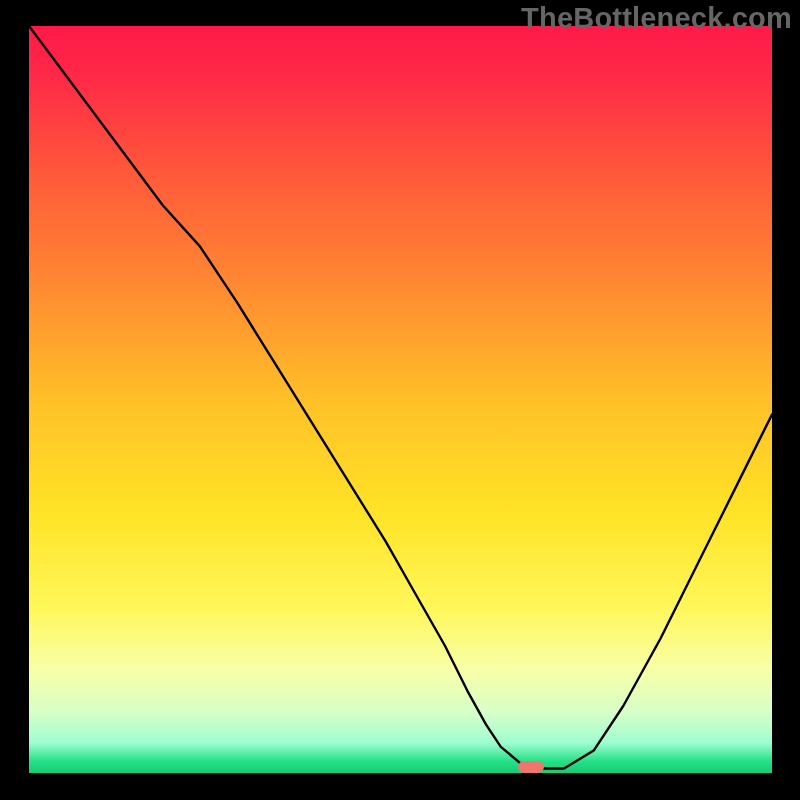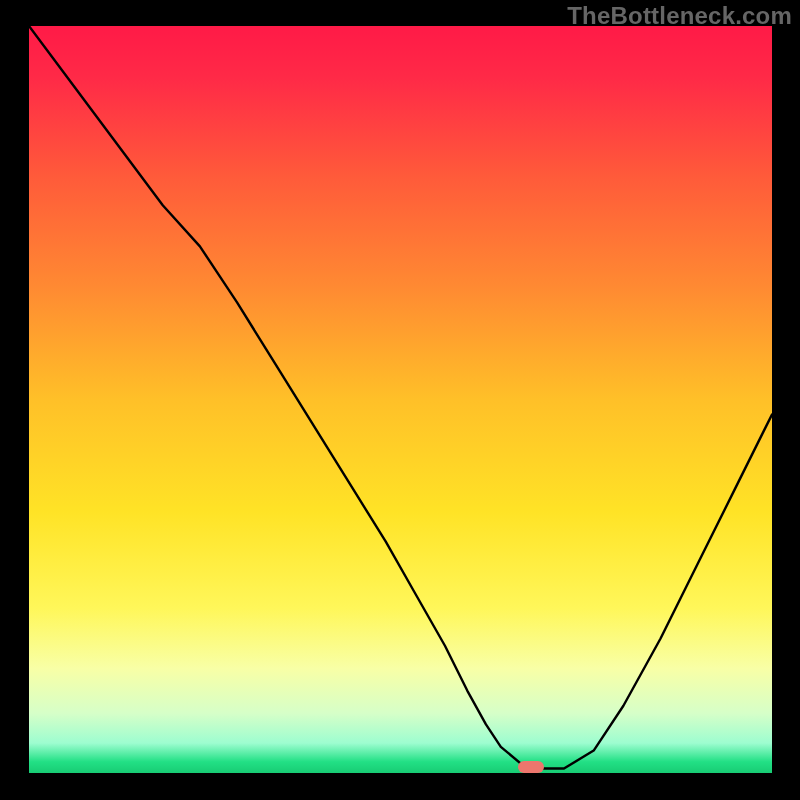--- a/index.html
+++ b/index.html
@@ -14,21 +14,21 @@
   .stage {
     position: relative;
     width: 800px;
     height: 800px;
   }
   .watermark {
     position: absolute;
     top: 2px;
     right: 8px;
     color: #666666;
-    font-size: 24px;
+    font-size: 29px;
     font-weight: 600;
     letter-spacing: 0.2px;
     z-index: 5;
   }
   .plot {
     position: absolute;
     left: 29px;
     top: 26px;
     width: 743px;
     height: 747px;

